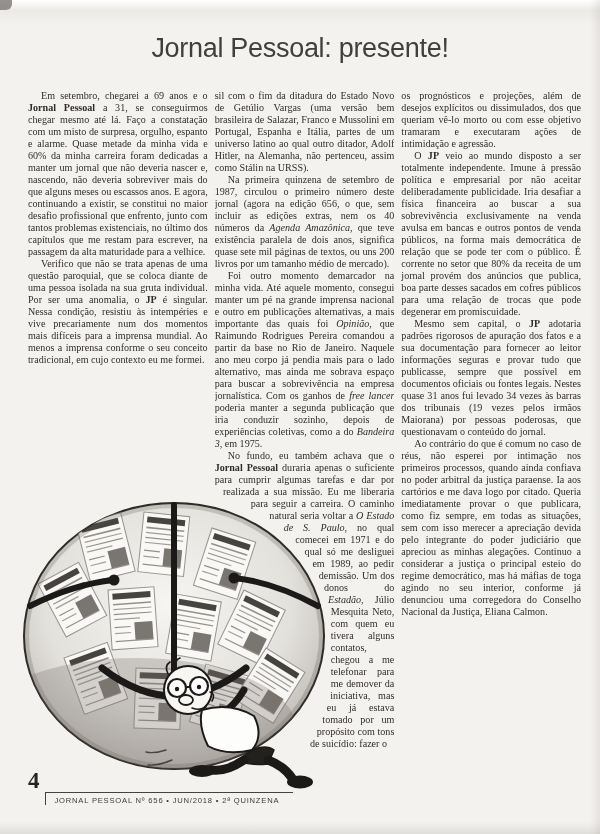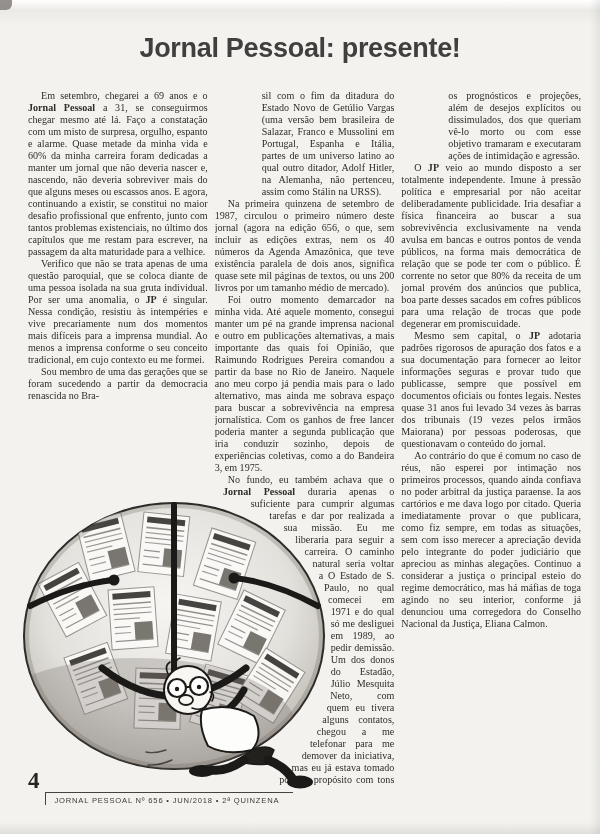--- a/index.html
+++ b/index.html
@@ -15,36 +15,36 @@
   .scan-corner{position:absolute;left:0;top:0;width:12px;height:10px;background:#7a7672;
     border-bottom-right-radius:6px;opacity:.8;}
   .scan-right{position:absolute;right:0;top:0;width:10px;height:834px;
     background:linear-gradient(270deg,rgba(90,85,80,.10),rgba(90,85,80,0));}
   .scan-bottom{position:absolute;left:0;bottom:0;width:600px;height:12px;
     background:linear-gradient(0deg,rgba(90,85,80,.12),rgba(90,85,80,0));}
 
   .page-title{
     position:absolute;left:0;top:33px;width:600px;text-align:center;
     font-family:"Liberation Sans",sans-serif;
-    font-size:27px;font-weight:700;letter-spacing:-.3px;color:#413f3d;
+    font-size:27px;font-weight:400;letter-spacing:-.3px;color:#413f3d;
   }
 
   .columns{
     position:absolute;left:28px;top:90px;width:553px;height:700px;
     display:flex;gap:7px;
   }
   .col{
     width:180px;height:696px;overflow:hidden;
     font-size:10.1px;line-height:12px;text-align:justify;
     text-justify:inter-word;
   }
   .col p{margin:0;text-indent:13px;}
-  .col p.noindent{text-indent:0;margin-left:47px;}
+  .col p.noindent{text-indent:0;}
   .col .b{font-weight:bold;}
-  .col .i{}
+  .col .i{font-style:italic;}
 
   
   .circle-spacer{
     float:left;width:116px;height:692px;
     shape-outside:circle(156px at -42px 562px);
     shape-margin:6px;
   }
 
   .illustration{position:absolute;left:16px;top:498px;width:320px;height:306px;}
 
@@ -71,21 +71,20 @@
 <div class="scan-corner"></div>
 <div class="scan-right"></div>
 <div class="scan-bottom"></div>
 
 <div class="page-title">Jornal Pessoal: presente!</div>
 
 <div class="columns">
   <div class="col">
       <p><span>Em setembro, chegarei a 69 anos e o </span><span class="b">Jornal Pessoal</span><span> a 31, se conseguirmos chegar mesmo até lá. Faço a constatação com um misto de surpresa, orgulho, espanto e alarme. Quase metade da minha vida e 60% da minha carreira foram dedicadas a manter um jornal que não deveria nascer e, nascendo, não deveria sobreviver mais do que alguns meses ou escassos anos. E agora, continuando a existir, se constitui no maior desafio profissional que enfrento, junto com tantos problemas existenciais, no último dos capítulos que me restam para escrever, na passagem da alta maturidade para a velhice.</span></p>
       <p><span>Verifico que não se trata apenas de uma questão paroquial, que se coloca diante de uma pessoa isolada na sua gruta individual. Por ser uma anomalia, o </span><span class="b">JP</span><span> é singular. Nessa condição, resistiu às intempéries e vive precariamente num dos momentos mais difíceis para a imprensa mundial. Ao menos a imprensa conforme o seu conceito tradicional, em cujo contexto eu me formei.</span></p>
-      <p><span>Sou membro de uma das gerações que se foram sucedendo a partir da democracia renascida no Bra-</span></p>
     </div>
   <div class="col">
       <div class="circle-spacer"></div>
       <p class="noindent"><span>sil com o fim da ditadura do Estado Novo de Getúlio Vargas (uma versão bem brasileira de Salazar, Franco e Mussolini em Portugal, Espanha e Itália, partes de um universo latino ao qual outro ditador, Adolf Hitler, na Alemanha, não pertenceu, assim como Stálin na URSS).</span></p>
       <p><span>Na primeira quinzena de setembro de 1987, circulou o primeiro número deste jornal (agora na edição 656, o que, sem incluir as edições extras, nem os 40 números da </span><span class="i">Agenda Amazônica</span><span>, que teve existência paralela de dois anos, significa quase sete mil páginas de textos, ou uns 200 livros por um tamanho médio de mercado).</span></p>
       <p><span>Foi outro momento demarcador na minha vida. Até aquele momento, consegui manter um pé na grande imprensa nacional e outro em publicações alternativas, a mais importante das quais foi </span><span class="i">Opinião</span><span>, que Raimundo Rodrigues Pereira comandou a partir da base no Rio de Janeiro. Naquele ano meu corpo já pendia mais para o lado alternativo, mas ainda me sobrava espaço para buscar a sobrevivência na empresa jornalística. Com os ganhos de </span><span class="i">free lancer</span><span> poderia manter a segunda publicação que iria conduzir sozinho, depois de experiências coletivas, como a do </span><span class="i">Bandeira 3</span><span>, em 1975.</span></p>
       <p><span>No fundo, eu também achava que o </span><span class="b">Jornal Pessoal</span><span> duraria apenas o suficiente para cumprir algumas tarefas e dar por realizada a sua missão. Eu me liberaria para seguir a carreira. O caminho natural seria voltar a </span><span class="i">O Estado de S. Paulo</span><span>, no qual comecei em 1971 e do qual só me desliguei em 1989, ao pedir demissão. Um dos donos do </span><span class="i">Estadão</span><span>, Júlio Mesquita Neto, com quem eu tivera alguns contatos, chegou a me telefonar para me demover da iniciativa, mas eu já estava tomado por um propósito com tons de suicídio: fazer o </span></p>
     </div>
   <div class="col">
       <p class="noindent"><span>os prognósticos e projeções, além de desejos explícitos ou dissimulados, dos que queriam vê-lo morto ou com esse objetivo tramaram e executaram ações de intimidação e agressão.</span></p>

